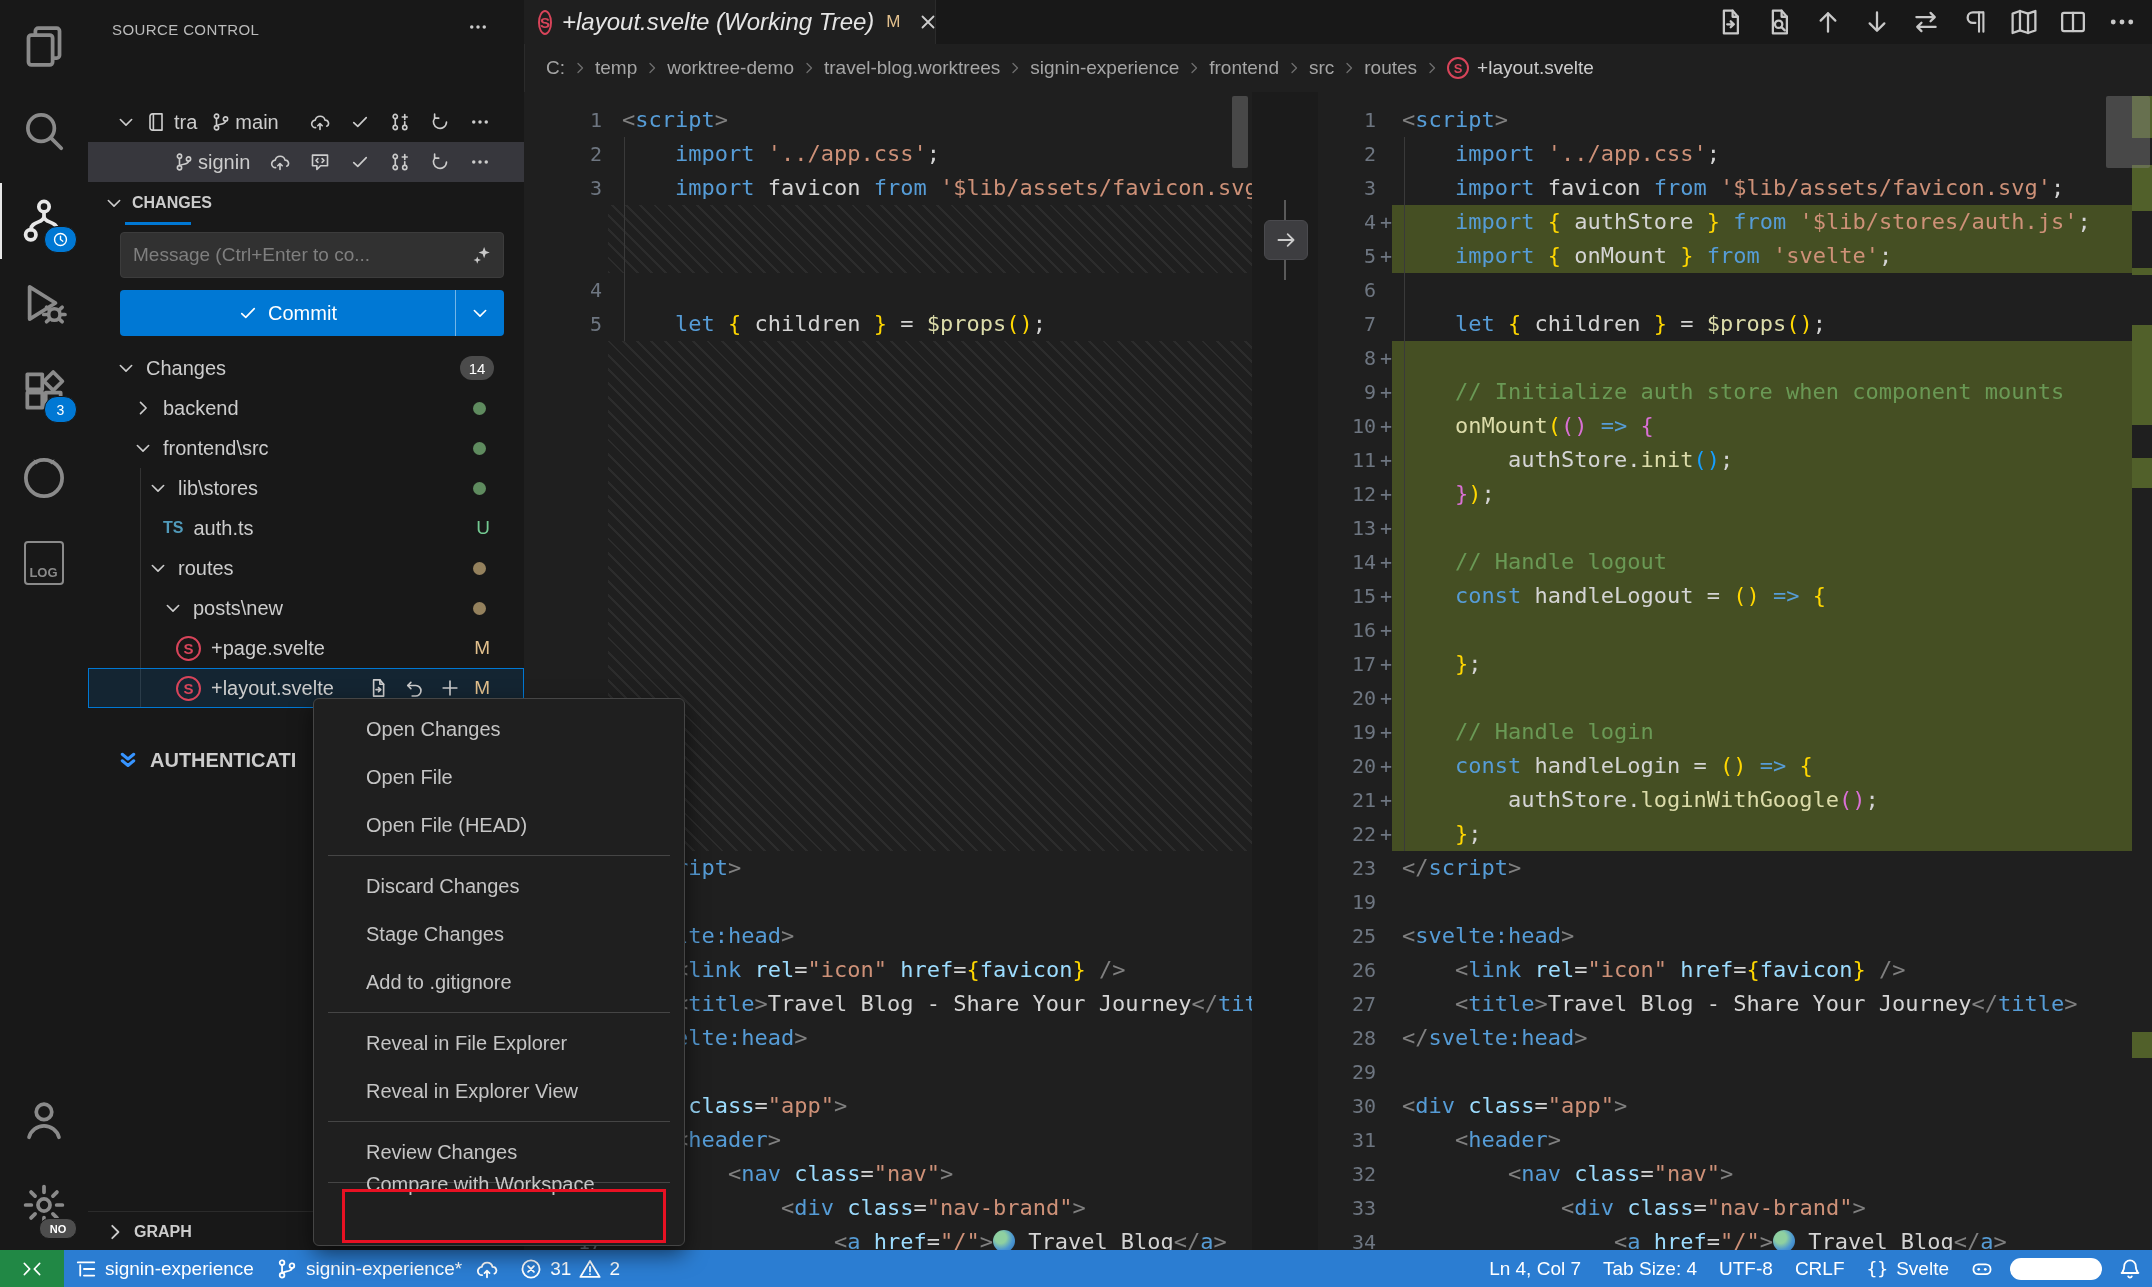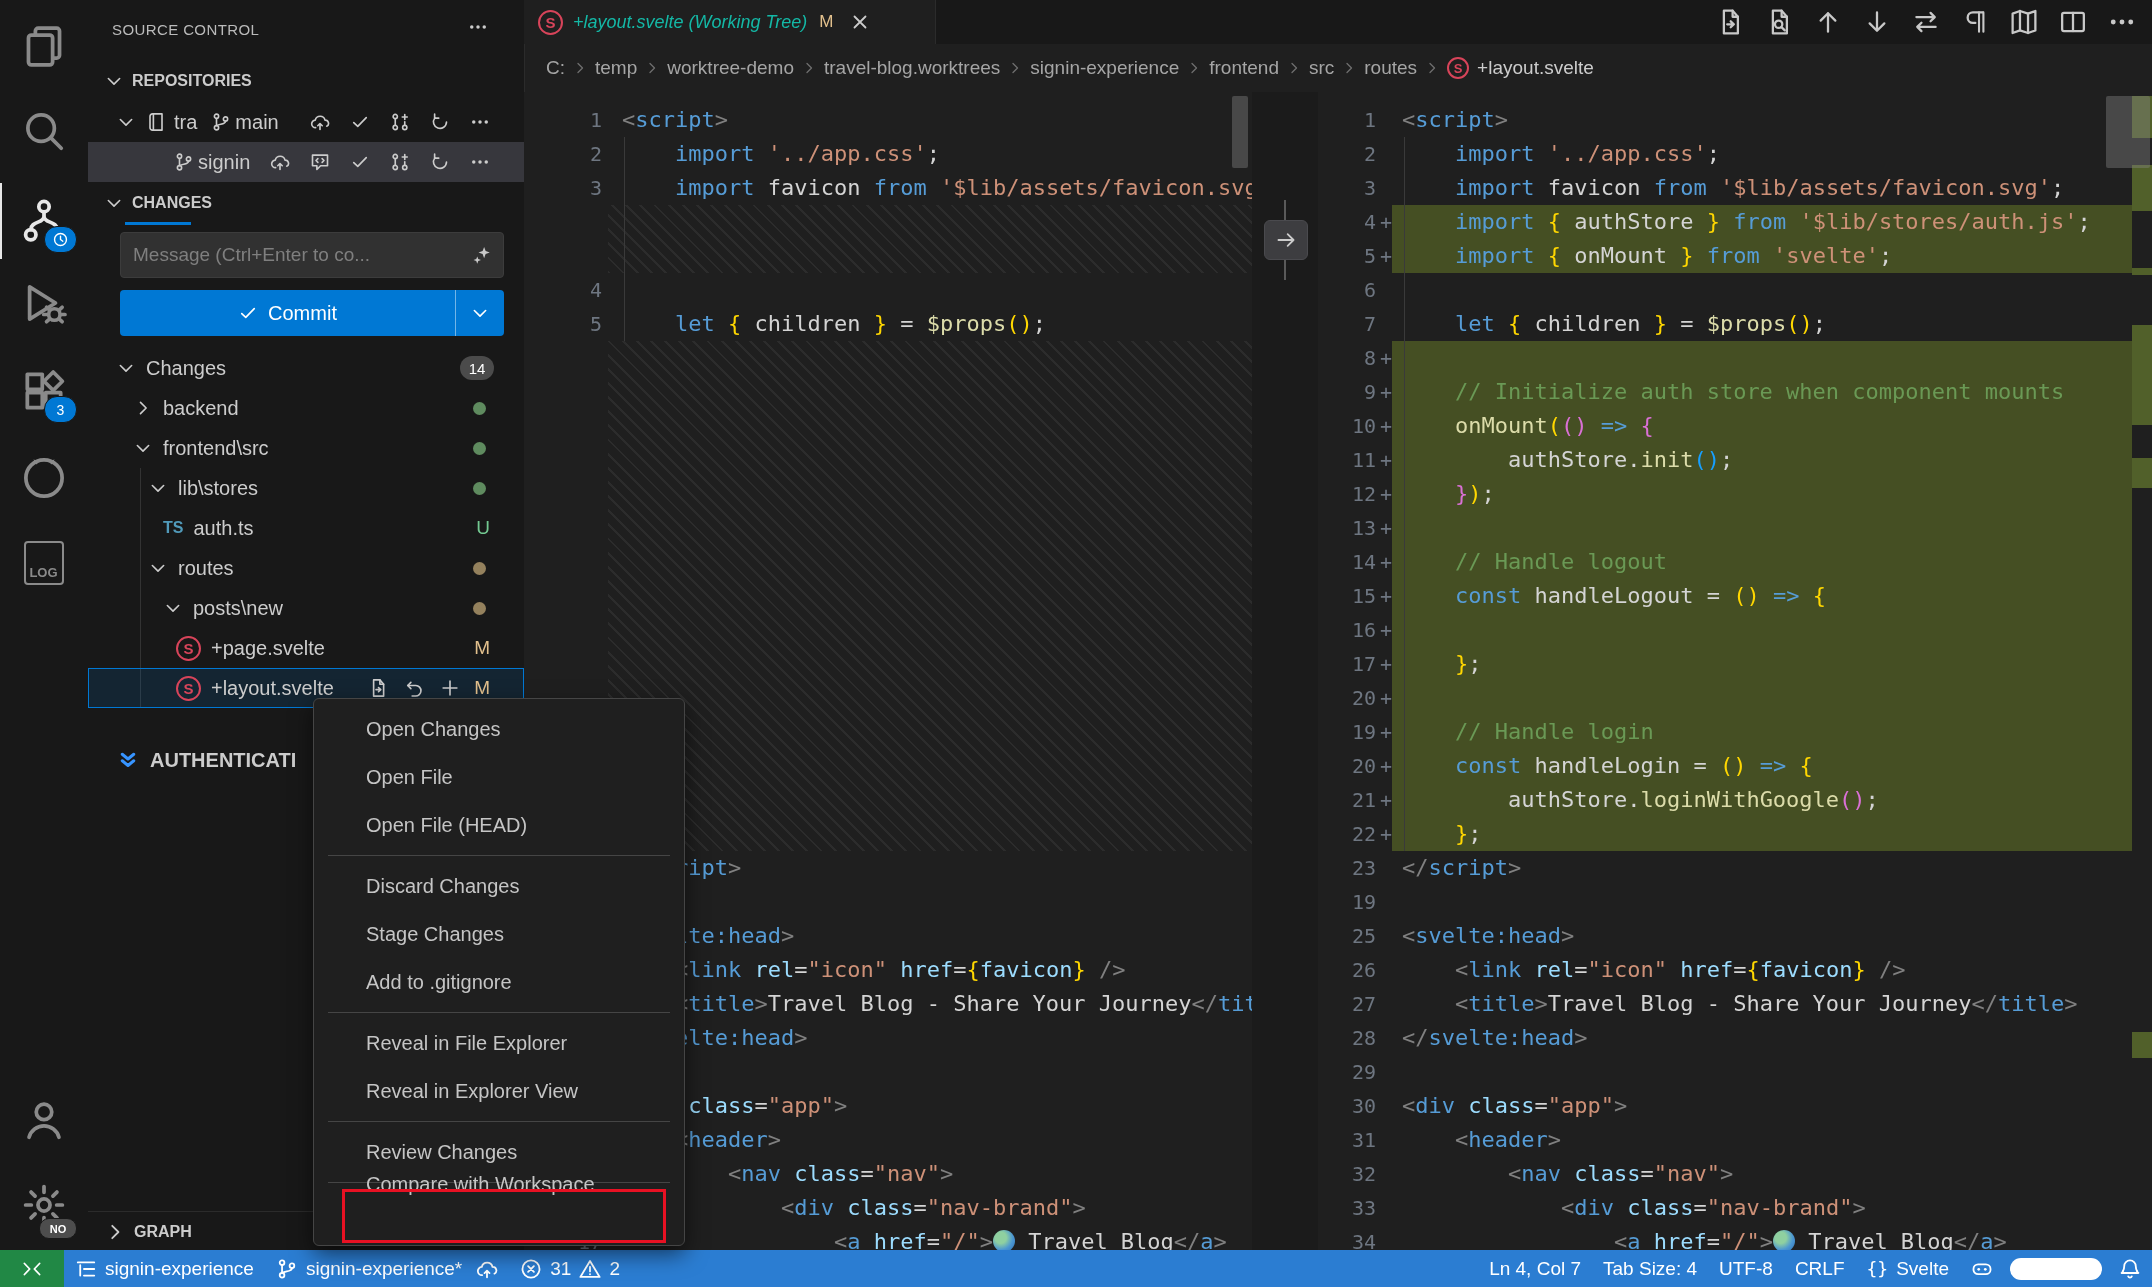--- a/index.html
+++ b/index.html
@@ -43,21 +43,21 @@
   .svelte-ic{width:25px;height:25px;border:2px solid #d8445a;border-radius:50%;color:#d8445a;font-weight:bold;font-size:15px;
     display:inline-flex;align-items:center;justify-content:center;box-sizing:border-box}
   .graph-head{position:absolute;left:0;top:1211px;width:100%;height:39px;border-top:1px solid #2b2b2b;display:flex;align-items:center;gap:8px;font-weight:bold;font-size:16px}
   .graph-head .ic{margin-left:16px}
   .incoming .ic{margin-left:30px;margin-right:12px;color:#3794ff}
   .incoming .lbl{font-weight:bold}
 
   
   #tabbar{position:absolute;left:524px;top:0;width:1628px;height:44px;background:#181818;display:flex}
   #tab{width:412px;background:#1f1f1f;display:flex;align-items:center;gap:10px;padding:0 14px;border-right:1px solid #2b2b2b;box-sizing:border-box;cursor:pointer}
-  #tab .tlabel{color:#14b8a6;font-style:italic;font-size:18px;white-space:nowrap}
+  #tab .tlabel{color:#e5e5e5;font-style:italic;font-size:24px;white-space:nowrap}
   #tab .tm{color:#e2c08d;font-size:17px;margin-left:2px}
   #tab .tx{color:#cccccc;margin-left:6px}
   #editor-actions{margin-left:auto;display:flex;align-items:center;gap:21px;padding-right:16px;color:#c8c8c8}
   #breadcrumb{position:absolute;left:524px;top:44px;width:1628px;height:48px;display:flex;align-items:center;font-size:19px;color:#a5a5a5;padding-left:22px;box-sizing:border-box}
   #breadcrumb .sep{color:#6e6e6e;margin:0 7px}
   #breadcrumb .file{color:#cccccc;display:inline-flex;align-items:center;gap:8px}
   .bc-item{cursor:pointer;white-space:nowrap}
 
   
   .pane{position:absolute;top:92px;height:1158px;overflow:hidden;background:#1f1f1f}
@@ -192,28 +192,20 @@
 <div id="sidebar">
   <div class="sc-title">SOURCE CONTROL</div>
   <div class="sc-title-dots"><span class="ic">
         <svg width="20" height="20" viewBox="0 0 16 16" fill="none" stroke="currentColor" stroke-width="1.3" stroke-linecap="round" stroke-linejoin="round">
           <circle cx="3" cy="8" r="1.4" fill="currentColor" stroke="none"></circle>
           <circle cx="8" cy="8" r="1.4" fill="currentColor" stroke="none"></circle>
           <circle cx="13" cy="8" r="1.4" fill="currentColor" stroke="none"></circle>
         </svg>
       </span></div>
 
-  <div class="sec-head" style="top:60px">
-    <span class="ic">
-        <svg width="20" height="20" viewBox="0 0 16 16" fill="none" stroke="currentColor" stroke-width="1.3" stroke-linecap="round" stroke-linejoin="round">
-          <path d="M3.5 6l4.5 4.5L12.5 6"></path>
-        </svg>
-      </span>
-    <span>REPOSITORIES</span>
-  </div>
 
   <div class="row" style="top:102px">
     <span class="ic" style="margin-left:28px">
         <svg width="20" height="20" viewBox="0 0 16 16" fill="none" stroke="currentColor" stroke-width="1.3" stroke-linecap="round" stroke-linejoin="round">
           <path d="M3.5 6l4.5 4.5L12.5 6"></path>
         </svg>
       </span>
     <span class="ic" style="margin-left:10px">
         <svg width="20" height="20" viewBox="0 0 16 16" fill="none" stroke="currentColor" stroke-width="1.3" stroke-linecap="round" stroke-linejoin="round">
           <path d="M12.8 14.5H5.2A2 2 0 013.2 12.5V3.5a2 2 0 012-2h7.6z"></path>

